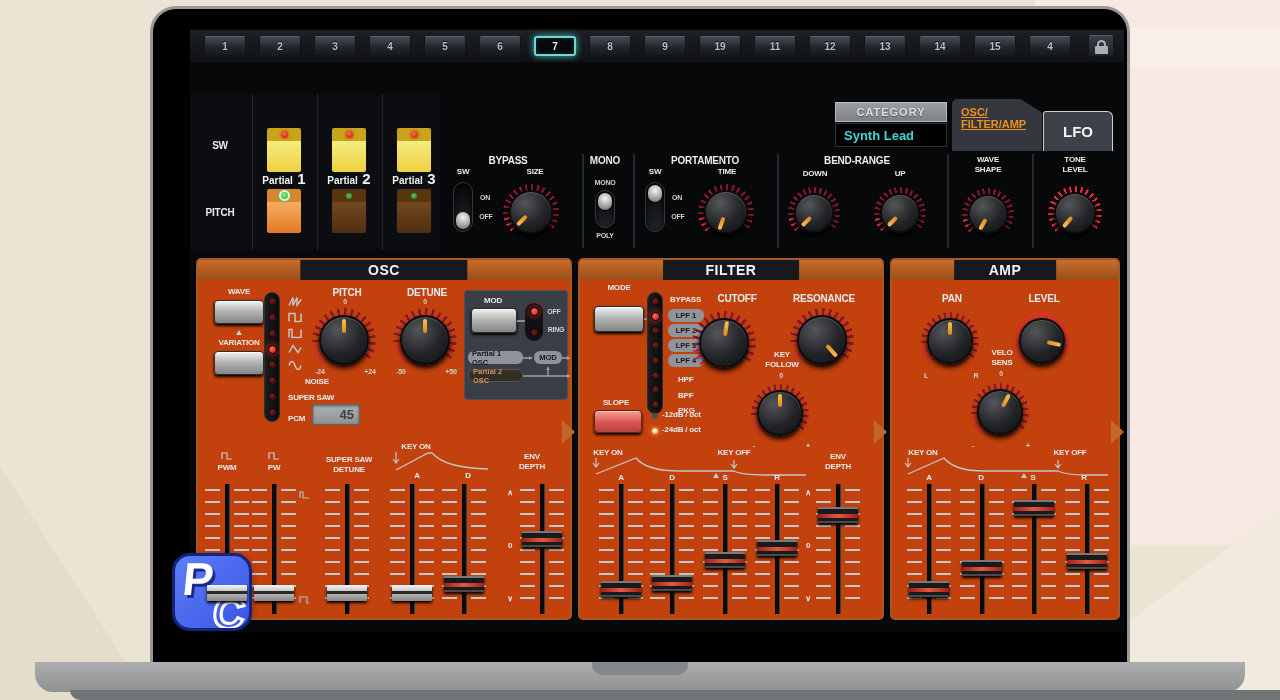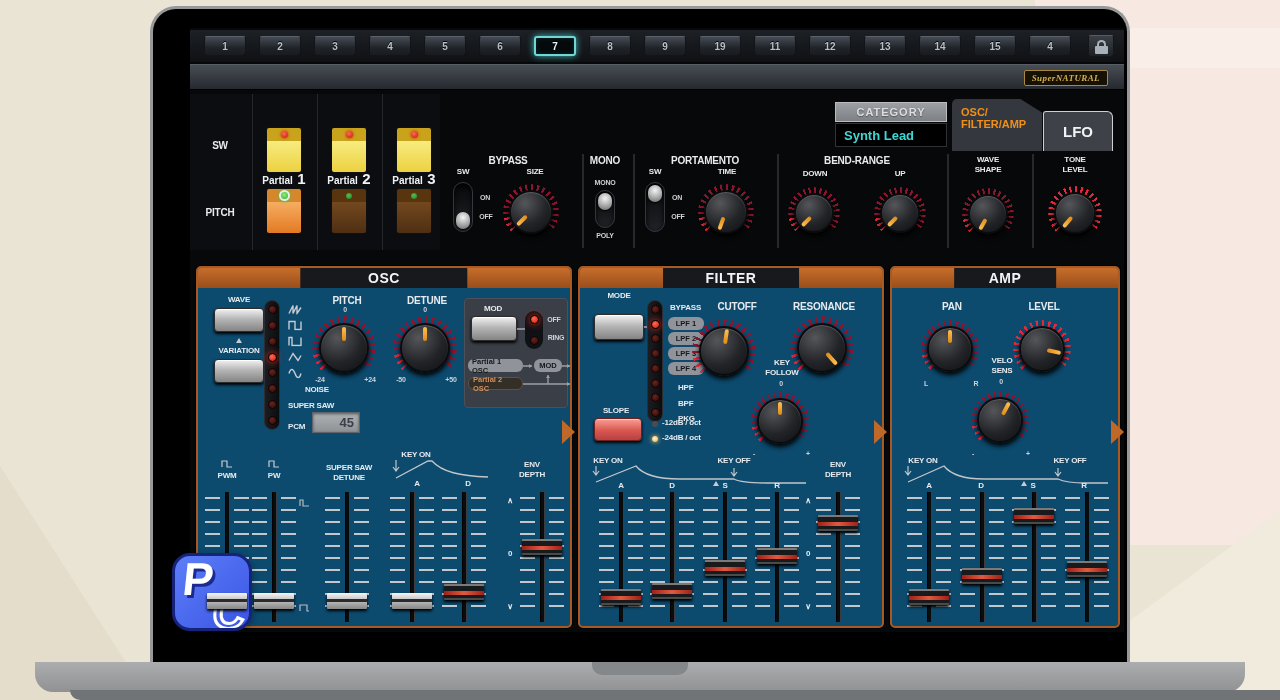--- a/index.html
+++ b/index.html
@@ -54,21 +54,21 @@
   
   .lb { position:absolute; transform:translateX(-50%); white-space:nowrap; font-weight:bold; color:#e8ebee; font-size:10px; letter-spacing:-.2px; text-align:center; }
   .lb.s { font-size:8px; }
   .lb.t { font-size:7px; color:#ced2d6; }
 
   
   #display { position:absolute; left:258px; top:79px; width:380px; height:36px; background:#33373b; border:2px solid #75797e; border-radius:2px; box-shadow:inset 0 2px 4px #000; display:flex; align-items:center; justify-content:space-between; padding:0 12px; }
   #display .txt { color:#5bdc4a; font-size:14px; font-weight:bold; text-shadow:0 0 4px #2a7a20; }
   #cat-bar { position:absolute; left:645px; top:74px; width:112px; height:20px; background:linear-gradient(#9ca0a4,#7d8185); border:1px solid #b9bbbd; color:#dcdee0; font-size:11px; font-weight:bold; letter-spacing:1px; display:flex; align-items:center; justify-content:center; text-shadow:0 1px 1px #555; }
   #cat-val { position:absolute; left:645px; top:95px; width:112px; height:24px; background:#000; border:1px solid #303336; color:#3fd6d6; font-size:13px; font-weight:bold; display:flex; align-items:center; padding-left:8px; }
-  #tab-ofa { position:absolute; left:762px; top:71px; width:90px; height:52px; background:#34383e; border-radius:5px 0 0 0; clip-path:polygon(0 0, 76% 0, 100% 26%, 100% 100%, 0 100%); color:#f09018; font-size:11px; font-weight:bold; padding:7px 0 0 9px; line-height:12px; }
+  #tab-ofa { position:absolute; left:762px; top:71px; width:90px; height:52px; background:#34383e; border-radius:5px 0 0 0; clip-path:polygon(0 0, 76% 0, 100% 26%, 100% 100%, 0 100%); color:#f09018; font-size:11px; font-weight:bold; padding:7px 0 0 9px; line-height:12px;text-decoration:underline; }
   #tab-lfo { position:absolute; left:853px; top:83px; width:70px; height:40px; background:#3e4248; border:1px solid #cfcfcf; border-bottom:none; border-radius:3px 6px 0 0; color:#f2f3f4; font-size:15px; font-weight:bold; display:flex; align-items:center; justify-content:center; }
 
   
   #ctrls { position:absolute; left:255px; top:124px; width:670px; height:98px; }
   #ctrls .vdiv { position:absolute; top:2px; width:2px; height:94px; background:#26292e; }
 
   
   .toggle { position:absolute; width:20px; border-radius:10px; background:linear-gradient(#07080a,#202327); border:1px solid #34383e; box-shadow:inset 0 2px 5px #000; }
   .toggle .tknob { position:absolute; left:2px; width:14px; height:17px; border-radius:7px; background:radial-gradient(circle at 50% 32%,#f4f4f4,#a8a8a8 55%,#676767); box-shadow:0 1px 2px #000; }
   .toggle .tknob.top { top:2px; } .toggle .tknob.bot { bottom:2px; }
@@ -82,21 +82,21 @@
   .kring.bright { background:repeating-conic-gradient(from 225deg,#e8293c 0 5deg,transparent 5deg 13.5deg); }
   .kring2 { position:absolute; inset:0; border-radius:50%;
     background:repeating-conic-gradient(from 225deg,#e8293c 0 5deg,transparent 5deg 13.5deg);
     -webkit-mask:conic-gradient(from 225deg,#000 0 34deg,transparent 34deg); mask:conic-gradient(from 225deg,#000 0 34deg,transparent 34deg); }
   .kface { position:absolute; inset:11%; border-radius:50%; border:2px solid #0a0b0c;
     background:radial-gradient(circle at 35% 28%,#54565a,#232428 55%,#0e0f11); box-shadow:0 3px 5px #000, inset 0 1px 1px #5a5c60; }
   .krot { position:absolute; inset:11%; }
   .kptr { position:absolute; left:50%; top:7%; width:4px; height:30%; margin-left:-2px; background:linear-gradient(#ffc050,#df8a18); border-radius:2px; }
 
   
-  .panel { position:absolute; height:362px; background:#0c4a6e; border:2px solid #a85a22; border-radius:5px; box-shadow:0 0 0 1px #000;margin-top:8px; }
+  .panel { position:absolute; height:362px; background:#c2410c; border:2px solid #a85a22; border-radius:5px; box-shadow:0 0 0 1px #000; }
   .phbar { position:absolute; left:0; right:0; top:0; height:20px; background:linear-gradient(#c76d2b,#9a4e1b); border-radius:3px 3px 0 0; }
   .ptab { position:absolute; top:0; left:50%; transform:translateX(-50%); height:20px; min-width:45%; background:#17191d; color:#f2f4f6; font-size:14px; font-weight:bold; display:flex; align-items:center; justify-content:center; letter-spacing:.5px; }
   .parrow { position:absolute; width:0; height:0; border-top:12px solid transparent; border-bottom:12px solid transparent; border-left:13px solid #c06828; }
 
   
   .gbtn { position:absolute; height:24px; border-radius:4px; background:linear-gradient(#f2f2f2,#b6b6b6 45%,#848484); border:1px solid #2c2c2c; box-shadow:inset 0 1px 0 #fff, 0 2px 3px #000; }
   .rbtn { position:absolute; height:23px; border-radius:4px; background:linear-gradient(#f99d94,#d85850 55%,#b84040); border:1px solid #6e1f1f; box-shadow:inset 0 1px 0 #ffc8c0, 0 2px 3px #000; }
 
   
   .ledstrip { position:absolute; width:16px; background:linear-gradient(90deg,#1c1d21,#0b0c0e); border:1px solid #2c2e33; border-radius:8px; display:flex; flex-direction:column; align-items:center; justify-content:space-between; padding:4px 0; }
@@ -172,23 +172,20 @@
     <div class="tabbtn">13</div>
     <div class="tabbtn">14</div>
     <div class="tabbtn">15</div>
     <div class="tabbtn">4</div>
     <div id="lock-btn">
       <span class="shackle"></span>
       <span class="lockbody"></span>
     </div>
   </div>
 
-  <div id="hdrstrip">
-    <div id="sn-badge">SuperNATURAL</div>
-  </div>
 
   <div id="partials">
     <div class="vdiv" style="left:62px"></div>
     <div class="vdiv" style="left:127px"></div>
     <div class="vdiv" style="left:192px"></div>
     <div class="lb" style="left:30px; top:46px">SW</div>
     <div class="lb" style="left:30px; top:113px">PITCH</div>
     <div class="phead" style="left:94px"><span class="w">Partial</span> <span class="n">1</span></div>
     <div class="phead" style="left:159px"><span class="w">Partial</span> <span class="n">2</span></div>
     <div class="phead" style="left:224px"><span class="w">Partial</span> <span class="n">3</span></div>

